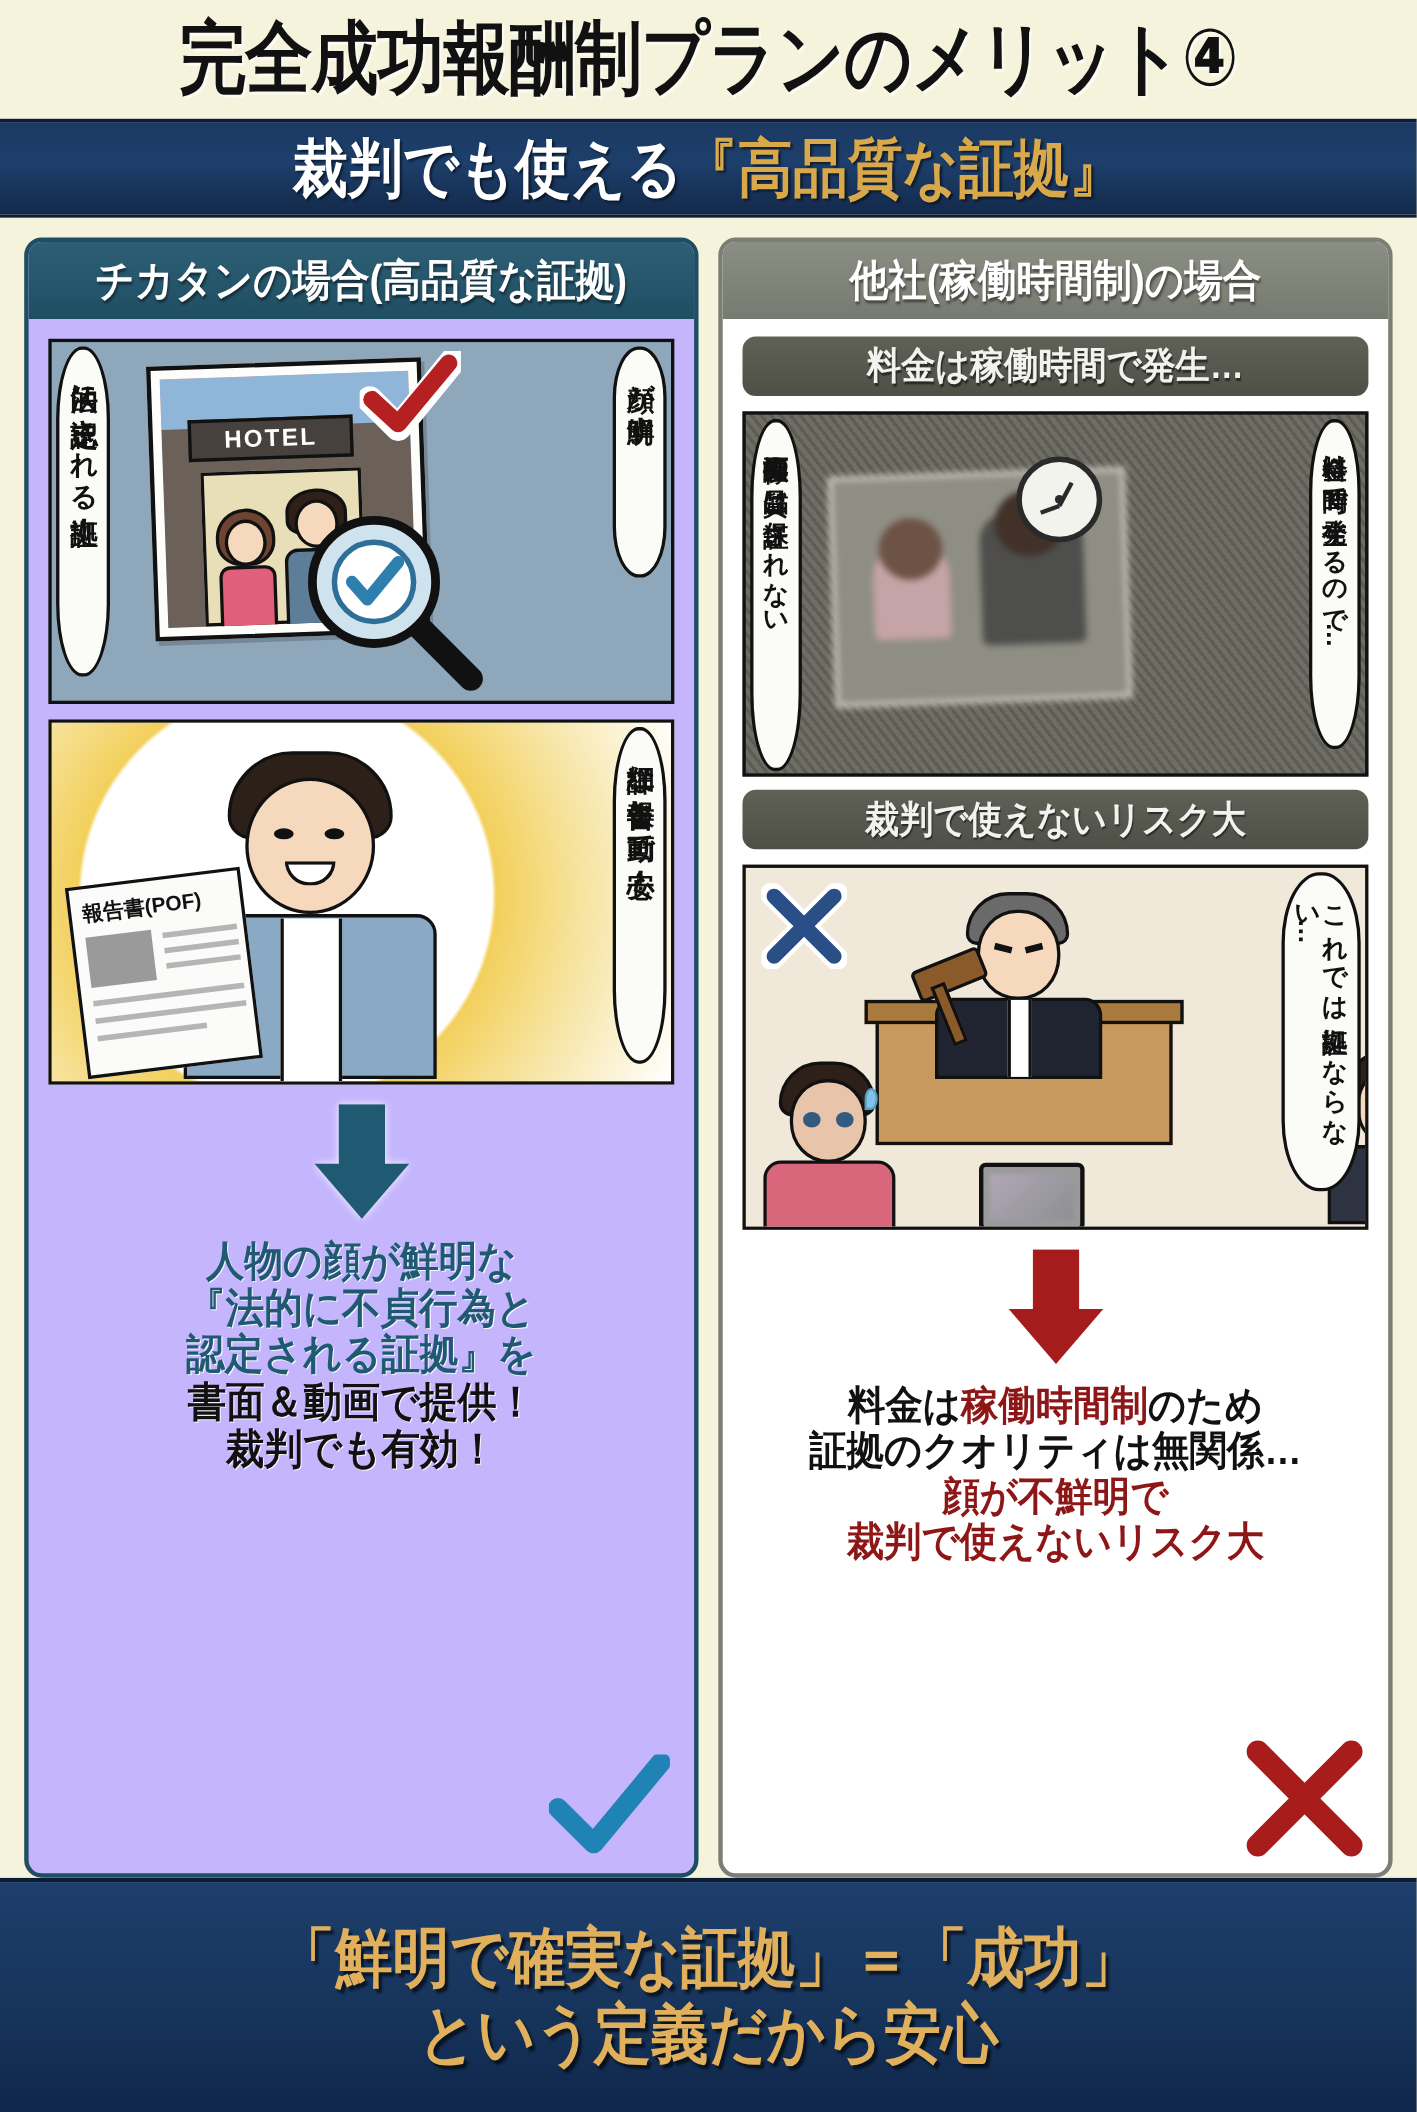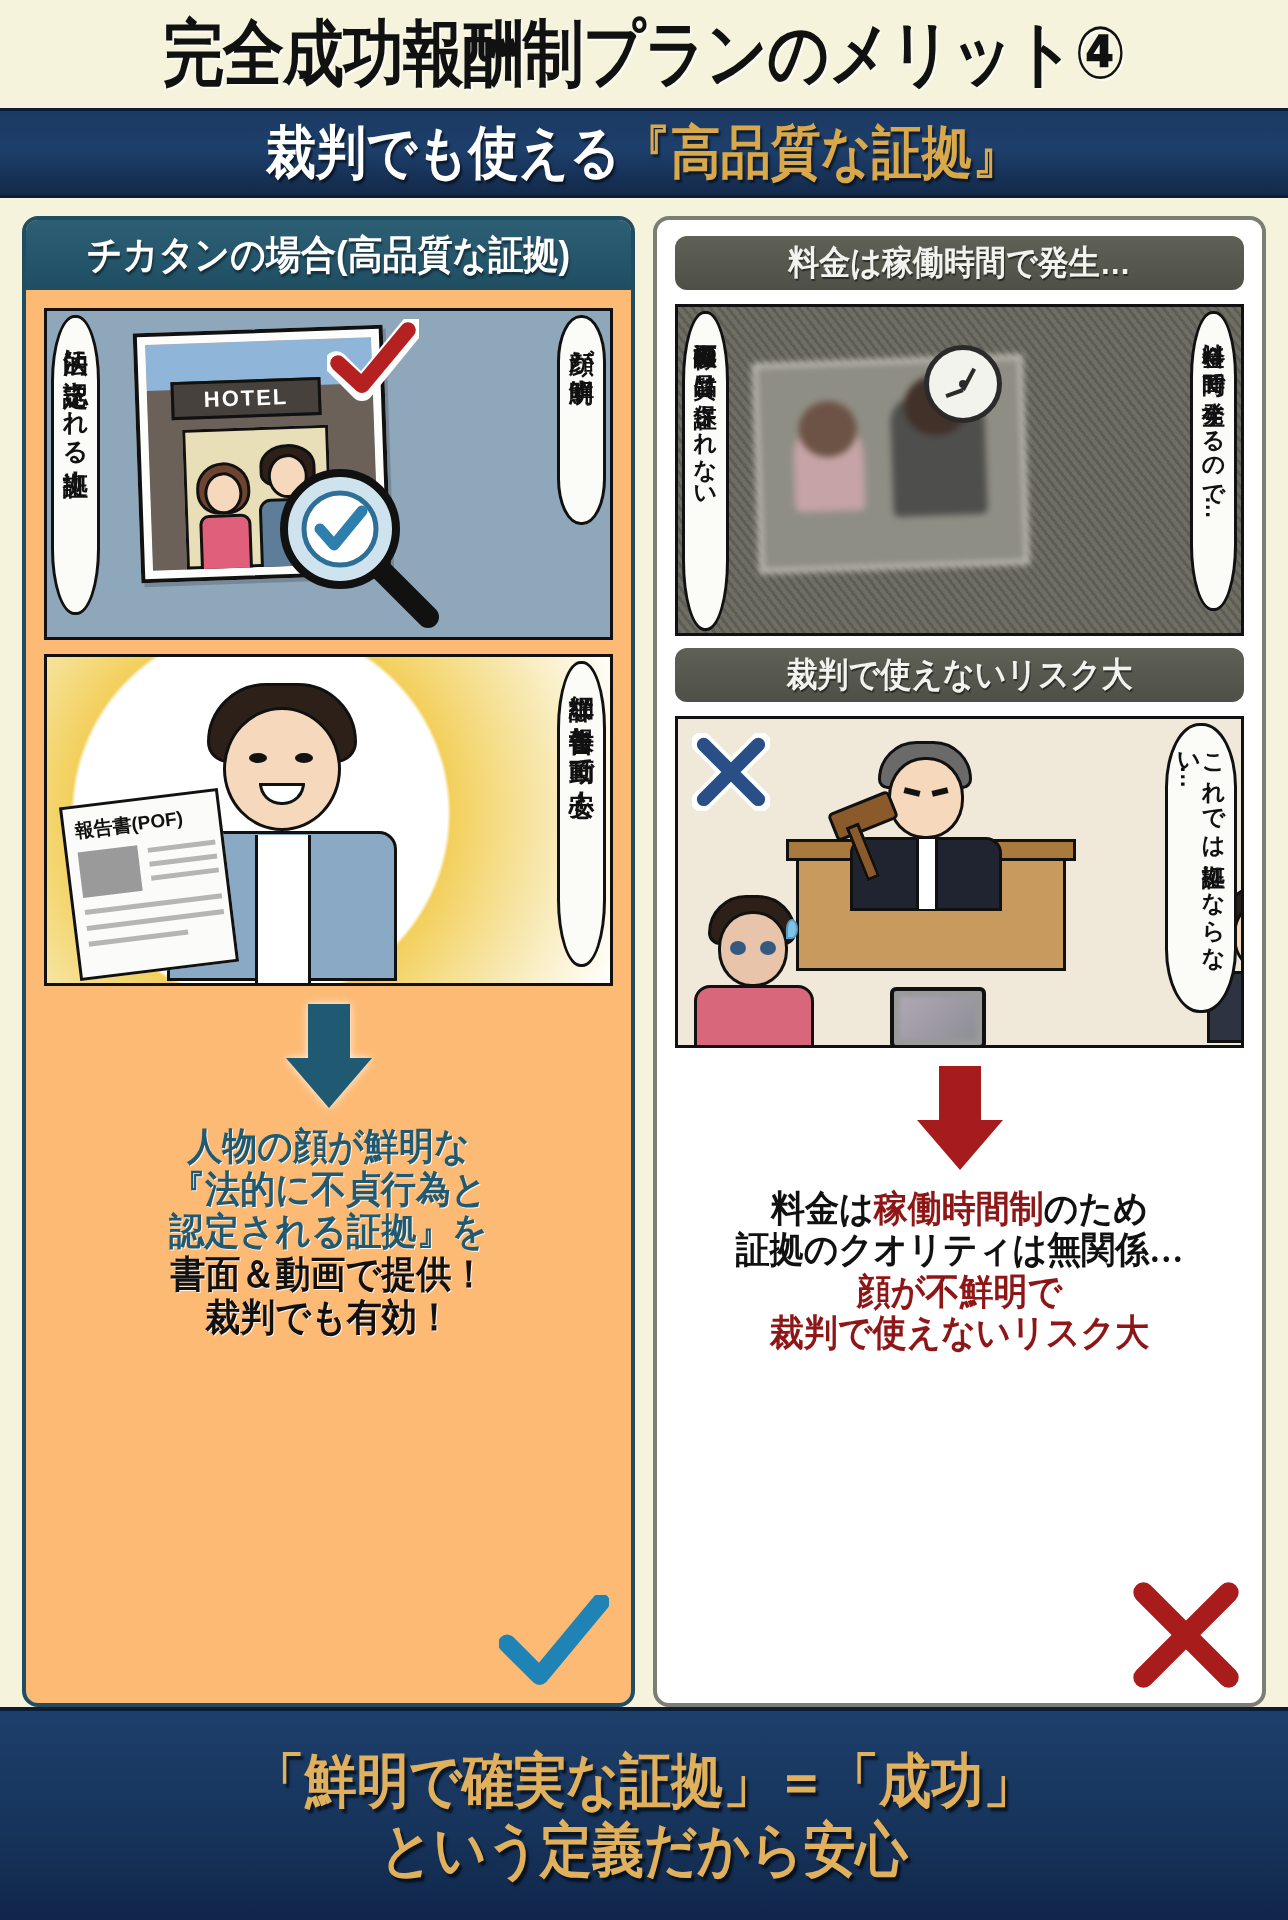--- a/index.html
+++ b/index.html
@@ -46,21 +46,21 @@
     padding:18px 22px 0 22px;
     display:flex; gap:18px;
   }
   .column { width:50%; display:flex; flex-direction:column; }
   .panel {
     border-radius:16px;
     overflow:hidden;
     flex:1;
     display:flex; flex-direction:column;
   }
-  .panel.left  { border:4px solid #1f4e63; background:#fdba74; }
+  .panel.left  { border:4px solid #1f4e63; background:#c4b5fd; }
   .panel.right { border:4px solid #7b7e73; background:#ffffff; }
   .panel-head {
     height:70px; display:flex; align-items:center; justify-content:center;
   }
   .panel-head.left  { background:linear-gradient(180deg,#2d5f74 0%,#1f4e63 100%); }
   .panel-head.right { background:linear-gradient(180deg,#8b8e83 0%,#777a70 100%); }
   .panel-head span {
     font-size:35px; font-weight:bold; color:#fff;
     transform:scaleY(1.12); white-space:nowrap;
     text-shadow:1px 2px 2px rgba(0,0,0,.45);
@@ -155,21 +155,21 @@
   }
   .arrow.teal .stem { background:#1f5a72; }
   .arrow.teal .tip  { border-top:50px solid #1f5a72; }
   .arrow.red .stem  { background:#a61b1b; }
   .arrow.red .tip   { border-top:50px solid #a61b1b; }
 
   
   .conclusion {
     flex:1; position:relative;
     display:flex; flex-direction:column; align-items:center; justify-content:flex-start;
-    padding:10px 6px 10px 6px; text-align:center;font-family:Liberation Serif, serif;
+    padding:10px 6px 10px 6px; text-align:center;
   }
   .conclusion .line {
     font-size:35px; font-weight:bold; line-height:1.22;
     transform:scaleY(1.08); white-space:nowrap;
     text-shadow:1px 1px 0 rgba(255,255,255,.85);
   }
   .conclusion.left .line.teal { color:#1f5a72; }
   .conclusion.left .line.dark { color:#111; }
   .conclusion.right .line { color:#111; font-size:34px; }
   .conclusion.right .line .hl { color:#8e1616; }
@@ -300,20 +300,23 @@
             <path d="M8 54 L44 90 L112 8" stroke="#1f84b5" stroke-width="20" fill="none" stroke-linecap="round" stroke-linejoin="round"></path>
           </svg>
         </div>
 
       </div>
     </div>
   </div>
 
   <div class="column">
     <div class="panel right">
+      <div class="panel-head right">
+        <span>他社(稼働時間制)の場合</span>
+      </div>
       <div class="panel-body">
 
         <div class="sub-band gray">
           <span>料金は稼働時間で発生…</span>
         </div>
         <div class="scene photo-bad">
           <div class="abs" style="left:0;top:0;right:0;bottom:0;background:repeating-linear-gradient(52deg,#5d5d55 0 3px,#6e6e65 3px 7px);"></div>
 
           <div class="abs" style="left:78px; top:52px; width:270px; height:210px; background:#d8d5cb; border:4px solid #cfccc2; transform:rotate(-2deg); filter:blur(3px);">
             <div class="abs" style="left:0;top:0;right:0;bottom:0;background:#8f8e84;"></div>

